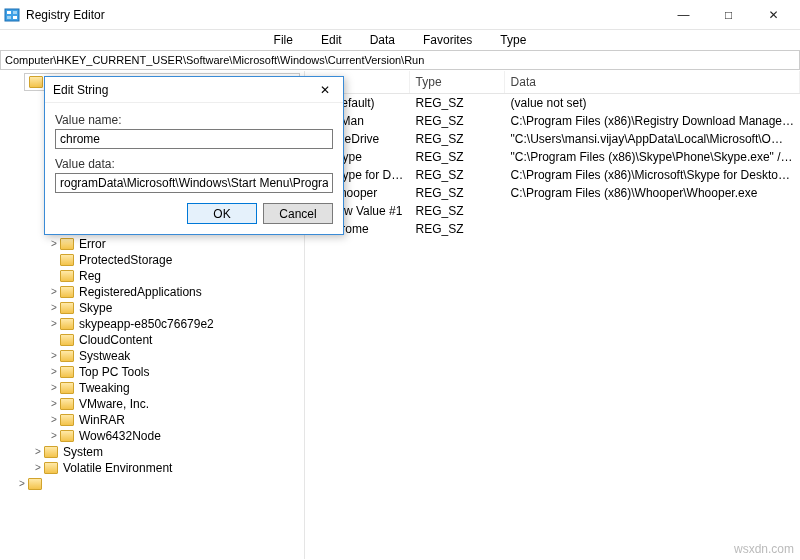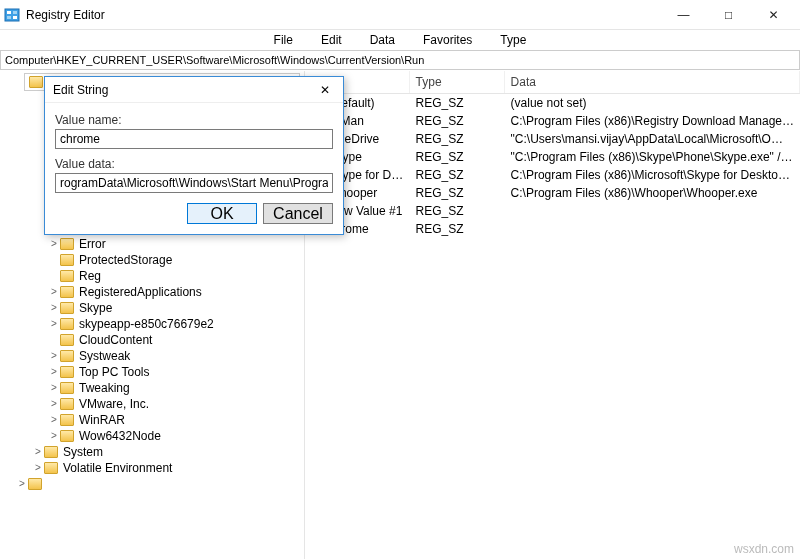--- a/index.html
+++ b/index.html
@@ -32,21 +32,21 @@
 .tree-header { background: #fff; border: 1px solid #ccc; height: 18px; margin: 0 4px 1px 24px; display: flex; align-items: center; padding: 0 4px; }
 .tree-header .chev { margin-left: auto; color: #555; }
 .dialog-overlay { position: absolute; left: 44px; top: 76px; width: 300px; background: #fff; border: 1px solid #3a8bd6; box-shadow: 2px 2px 8px rgba(0,0,0,.25); }
 .dialog-header { height: 26px; background: #fff; display: flex; align-items: center; padding: 0 8px; border-bottom: 1px solid #eee; }
 .dialog-header .title { flex: 1; }
 .dialog-header .close { width: 20px; text-align: center; }
 .dialog-body { padding: 8px 10px 10px 10px; }
 .dialog-body .field-label { margin: 2px 0 2px 0; color: #333; }
 .dialog-body input[type=text] { width: 100%; border: 1px solid #7a7a7a; padding: 2px 4px; height: 20px; font-size: 12px; }
 .dialog-buttons { display: flex; justify-content: flex-end; gap: 6px; margin-top: 10px; }
-.dialog-buttons button { width: 70px; height: 21px; border: 1px solid #7a7a7a; background: #e1e1e1; font-size: 16px; text-align: center; }
+.dialog-buttons button { width: 70px; height: 21px; border: 1px solid #7a7a7a; background: #e1e1e1; font-size: 12px; text-align: center; }
 .dialog-buttons button.default { border: 1px solid #0078d7; background: #e5f1fb; }
 .watermark { position: absolute; right: 6px; bottom: 4px; font-size: 12px; color: #bbb; }
 svg { display: block; }
 </style>
 </head>
 <body>
 
 <div class="titlebar">
   <span class="app-icon">
     <svg viewBox="0 0 16 16">

